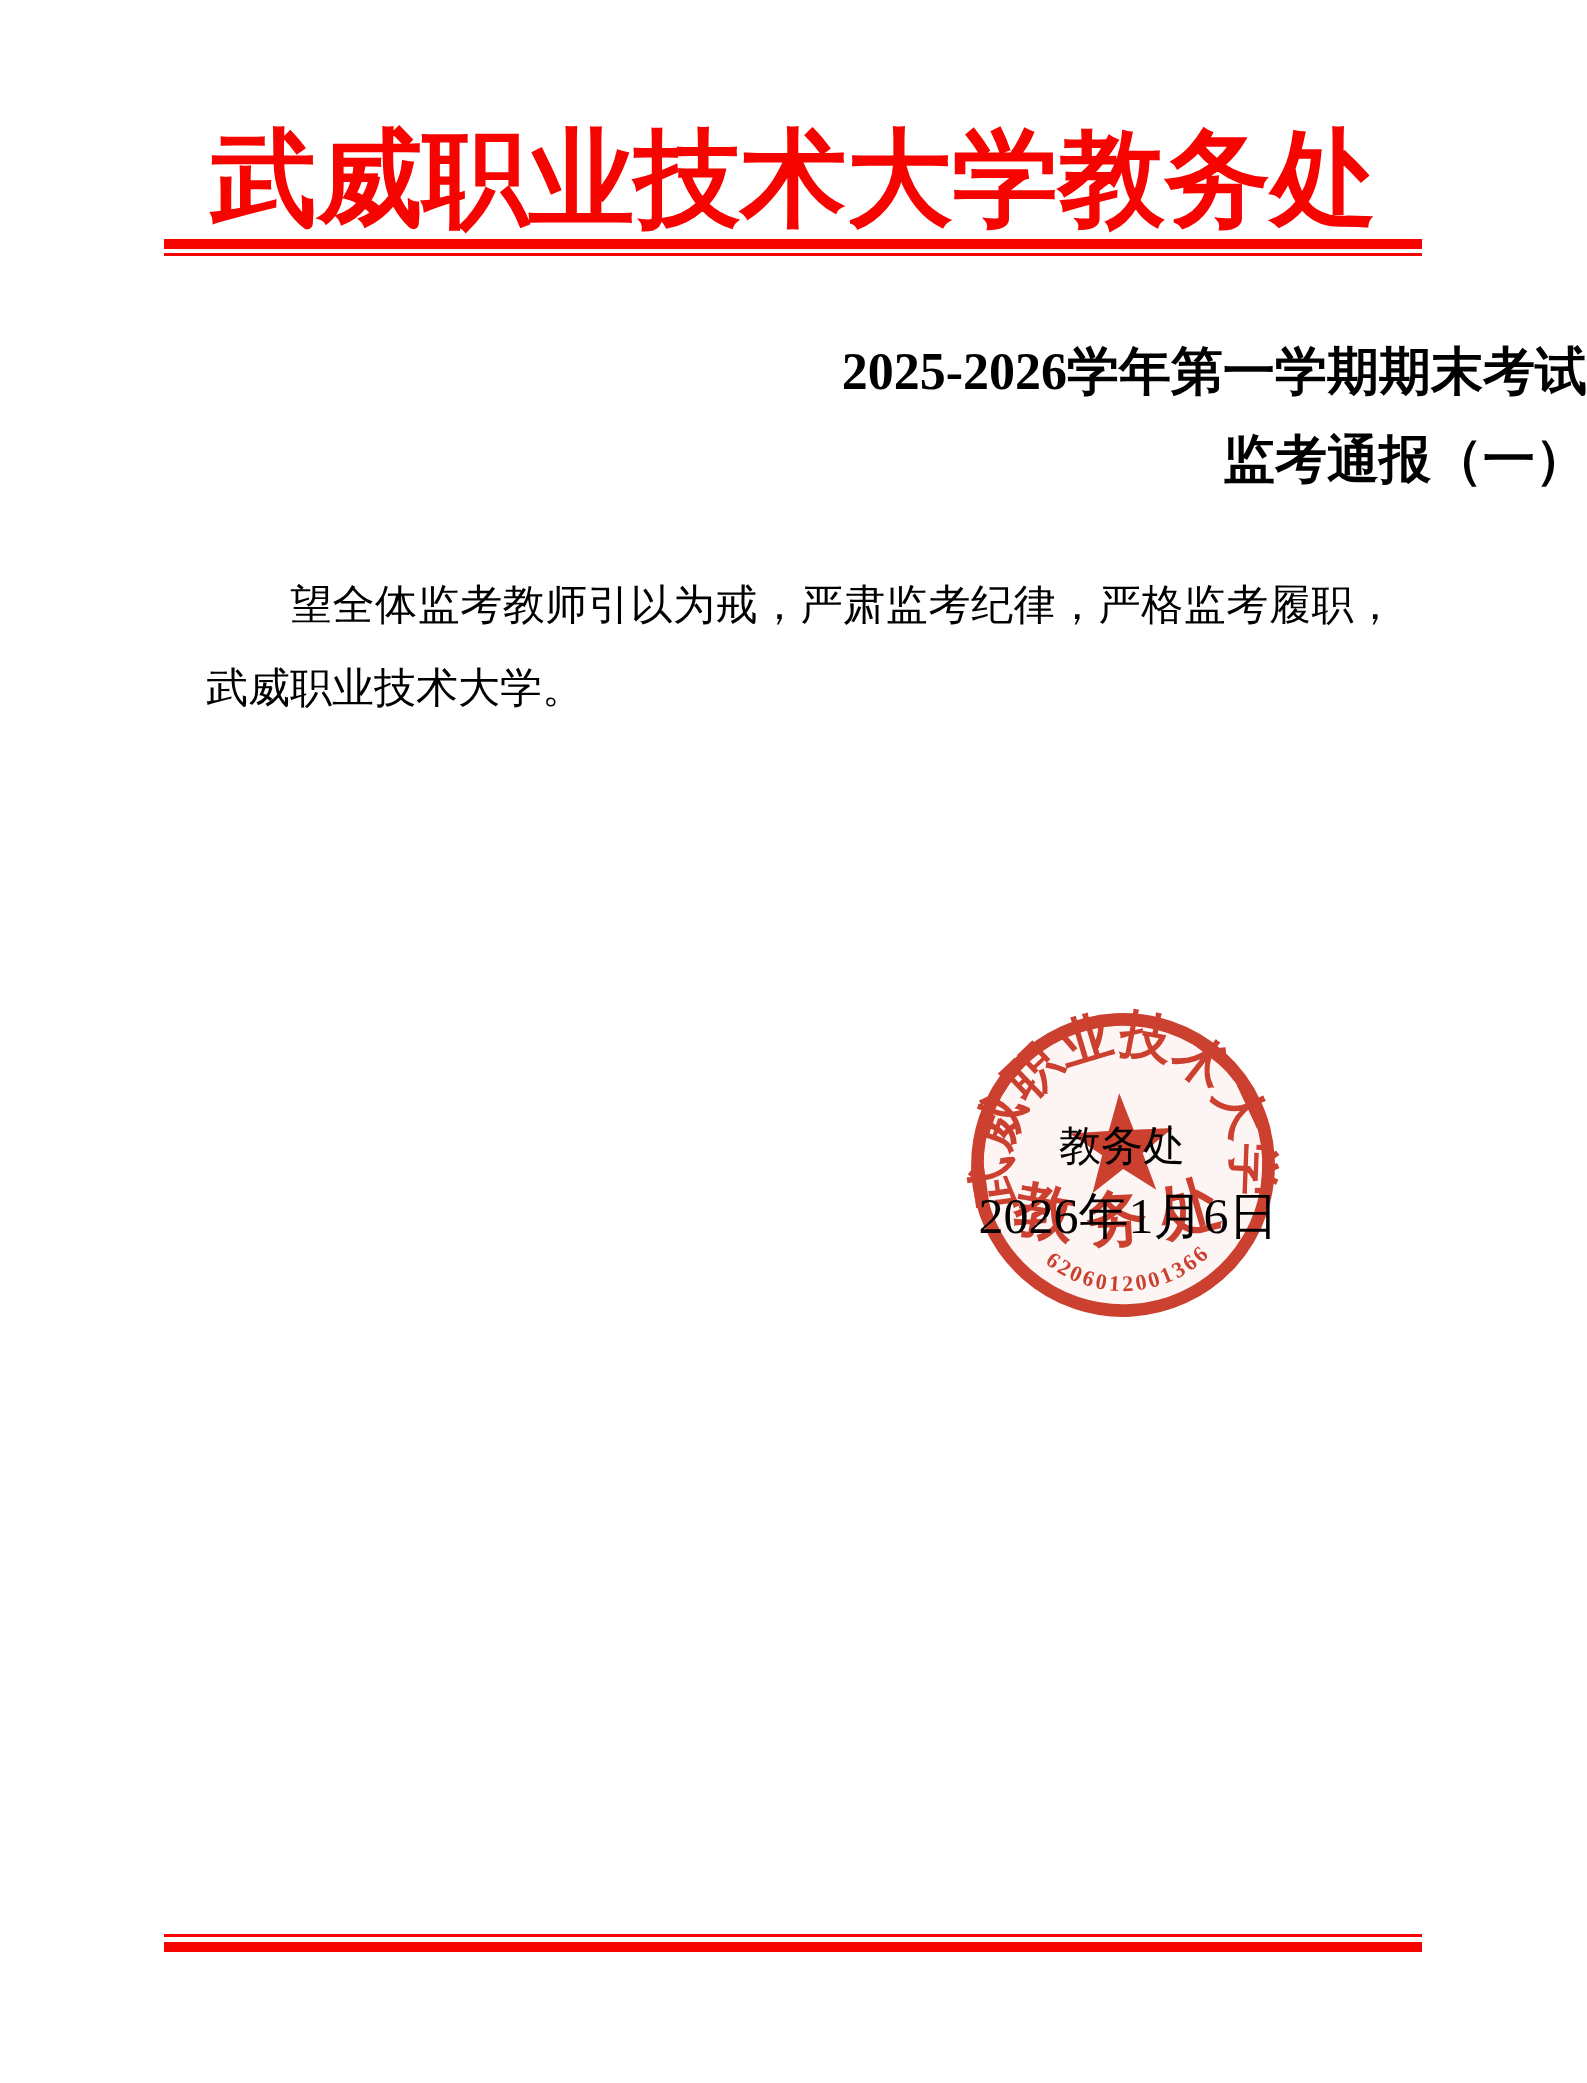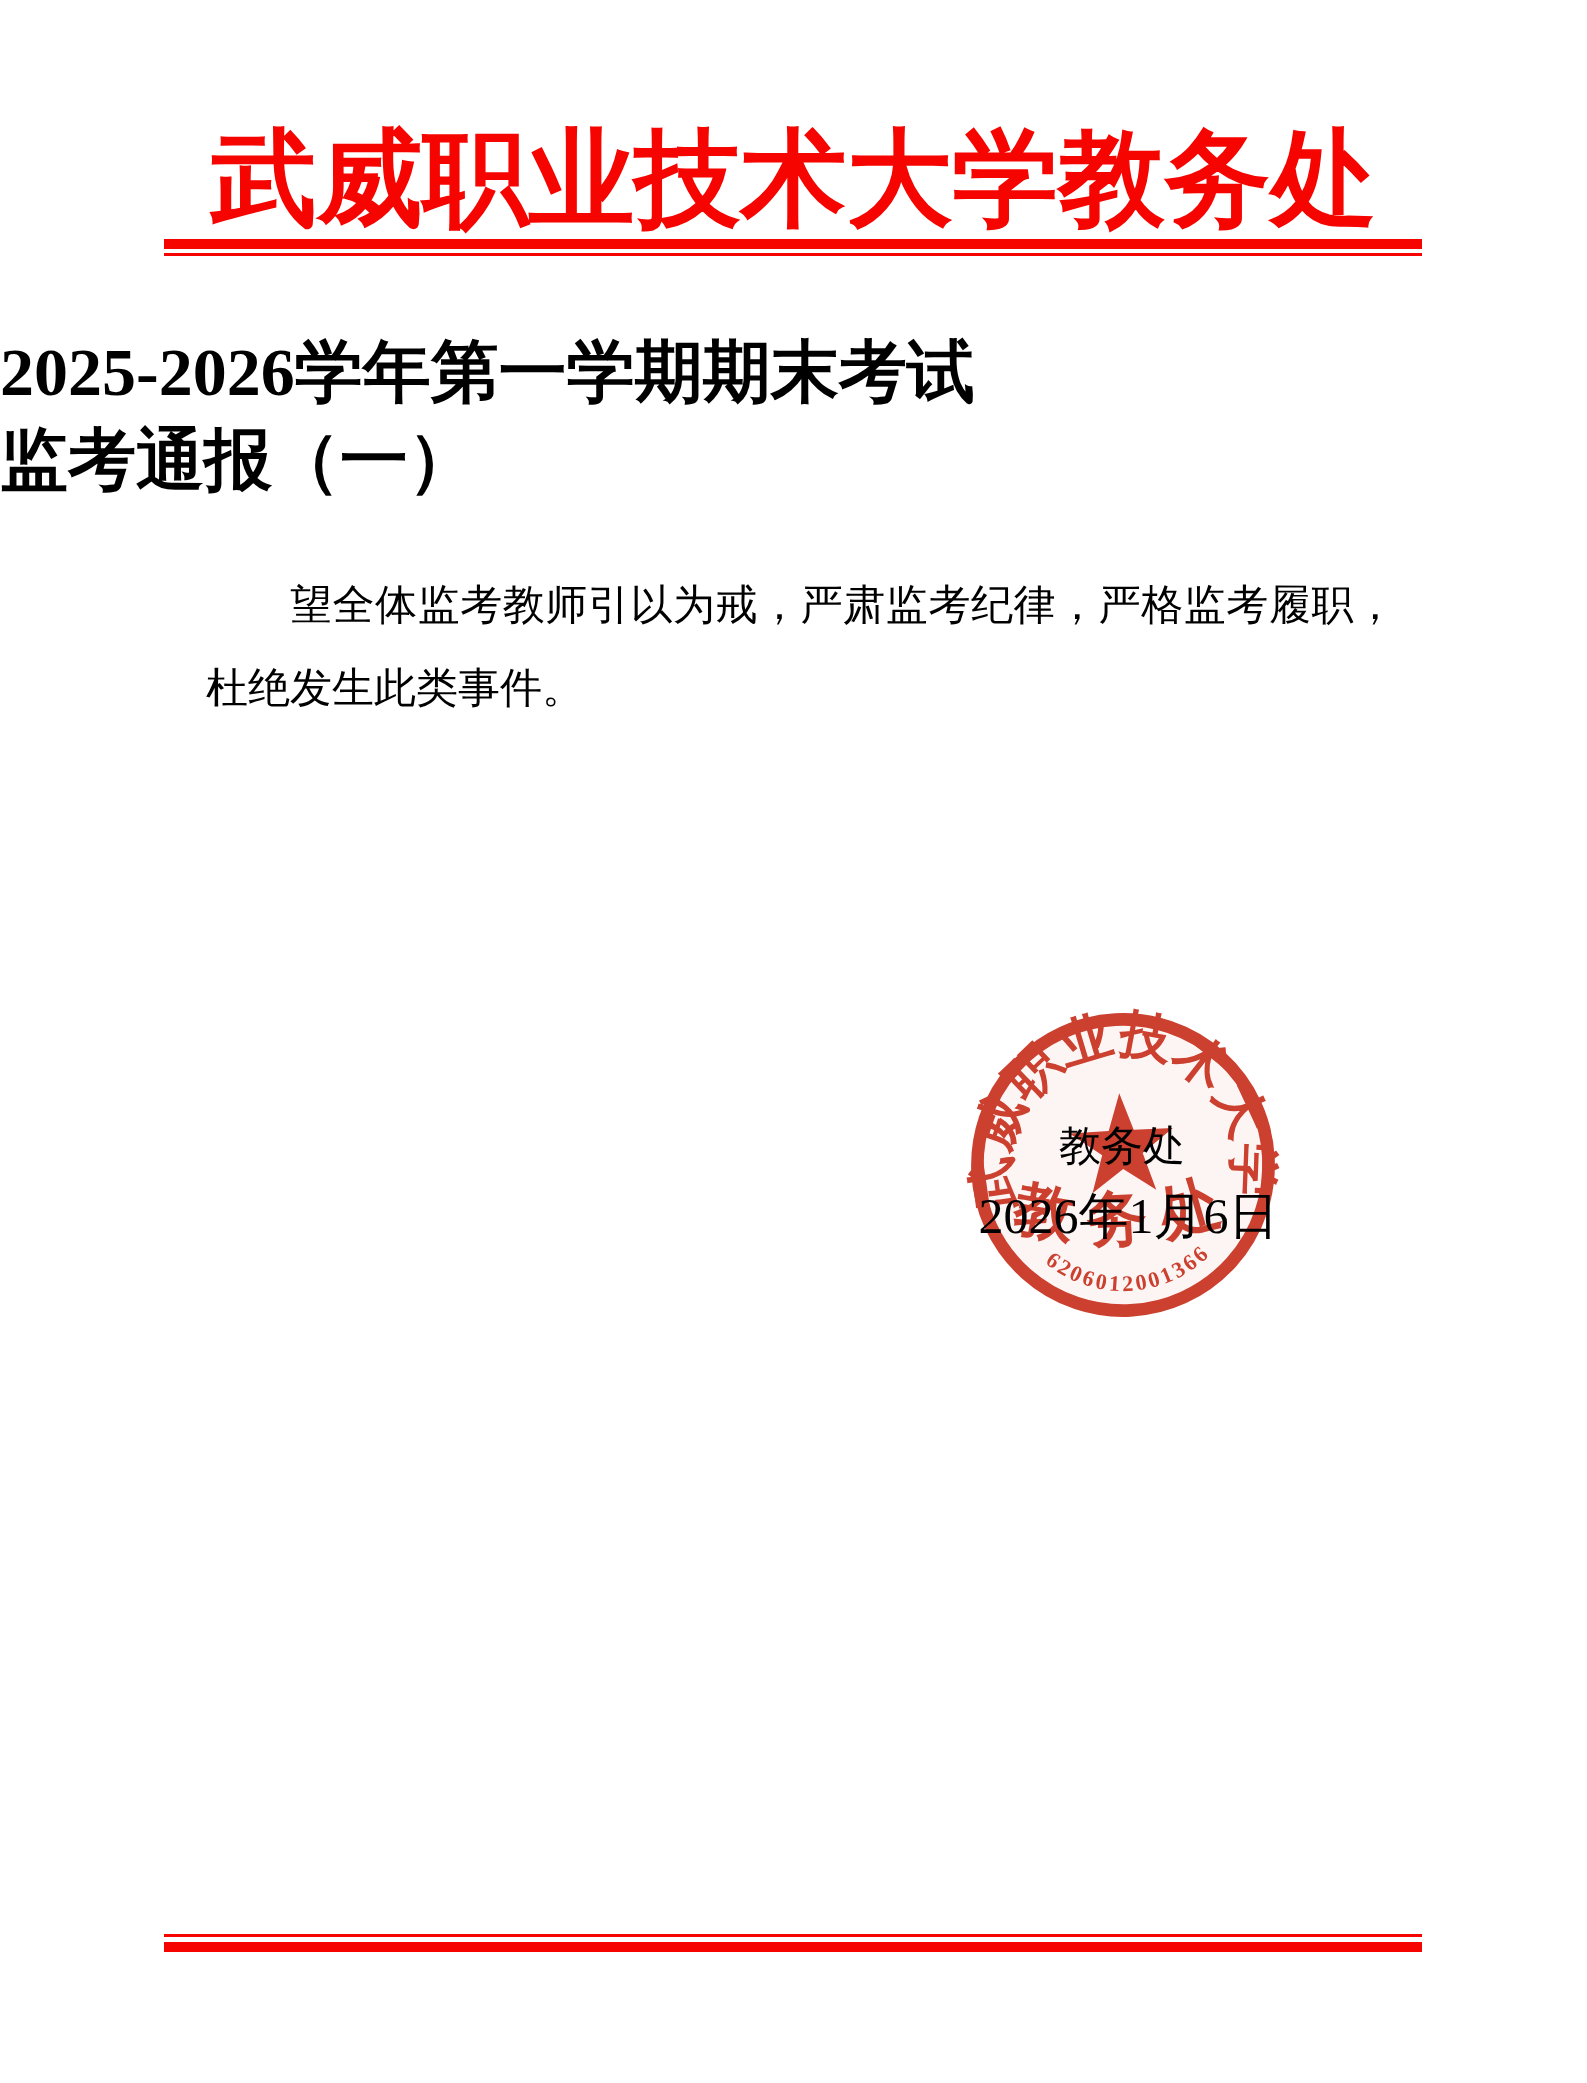--- a/index.html
+++ b/index.html
@@ -27,22 +27,22 @@
   .rule-group.top{top:239px;}
   .rule-group.bottom{top:1934px;}
   .rule{background:#f50400;width:100%;}
   .rule.thick{height:10px;}
   .rule.thin{height:3px;}
   .rule-group.top .rule.thin{margin-top:4px;}
   .rule-group.bottom .rule.thick{margin-top:5px;}
   
   .notice-title{
     position:absolute;top:328px;left:0;right:0;
-    text-align:left;
-    font-size:68px;font-weight:bold;
+    text-align:right;
+    font-size:52px;font-weight:bold;
     line-height:88px;
   }
   
   .notice-body{
     position:absolute;top:564px;left:206px;width:1190px;
     font-size:42px;line-height:83px;
     text-align:justify;
     text-justify:inter-ideograph;
   }
   .notice-body p{margin:0;text-indent:84px;}
@@ -72,21 +72,21 @@
     <div class="rule thick"></div>
     <div class="rule thin"></div>
   </div>
 
   <div class="notice-title">
     <div>2025-2026学年第一学期期末考试</div>
     <div>监考通报（一）</div>
   </div>
 
   <div class="notice-body">
-    <p>望全体监考教师引以为戒，严肃监考纪律，严格监考履职，杜绝发生此类事件。</p>
+    <p>望全体监考教师引以为戒，严肃监考纪律，严格监考履职，武威职业技术大学。</p>
   </div>
 
   <div class="signature">
     <div class="dept">教务处</div>
     <div class="date">2026年1月6日</div>
   </div>
 
   <div class="stamp">
     <svg viewBox="0 0 340 340" xmlns="http://www.w3.org/2000/svg">
       <defs>

